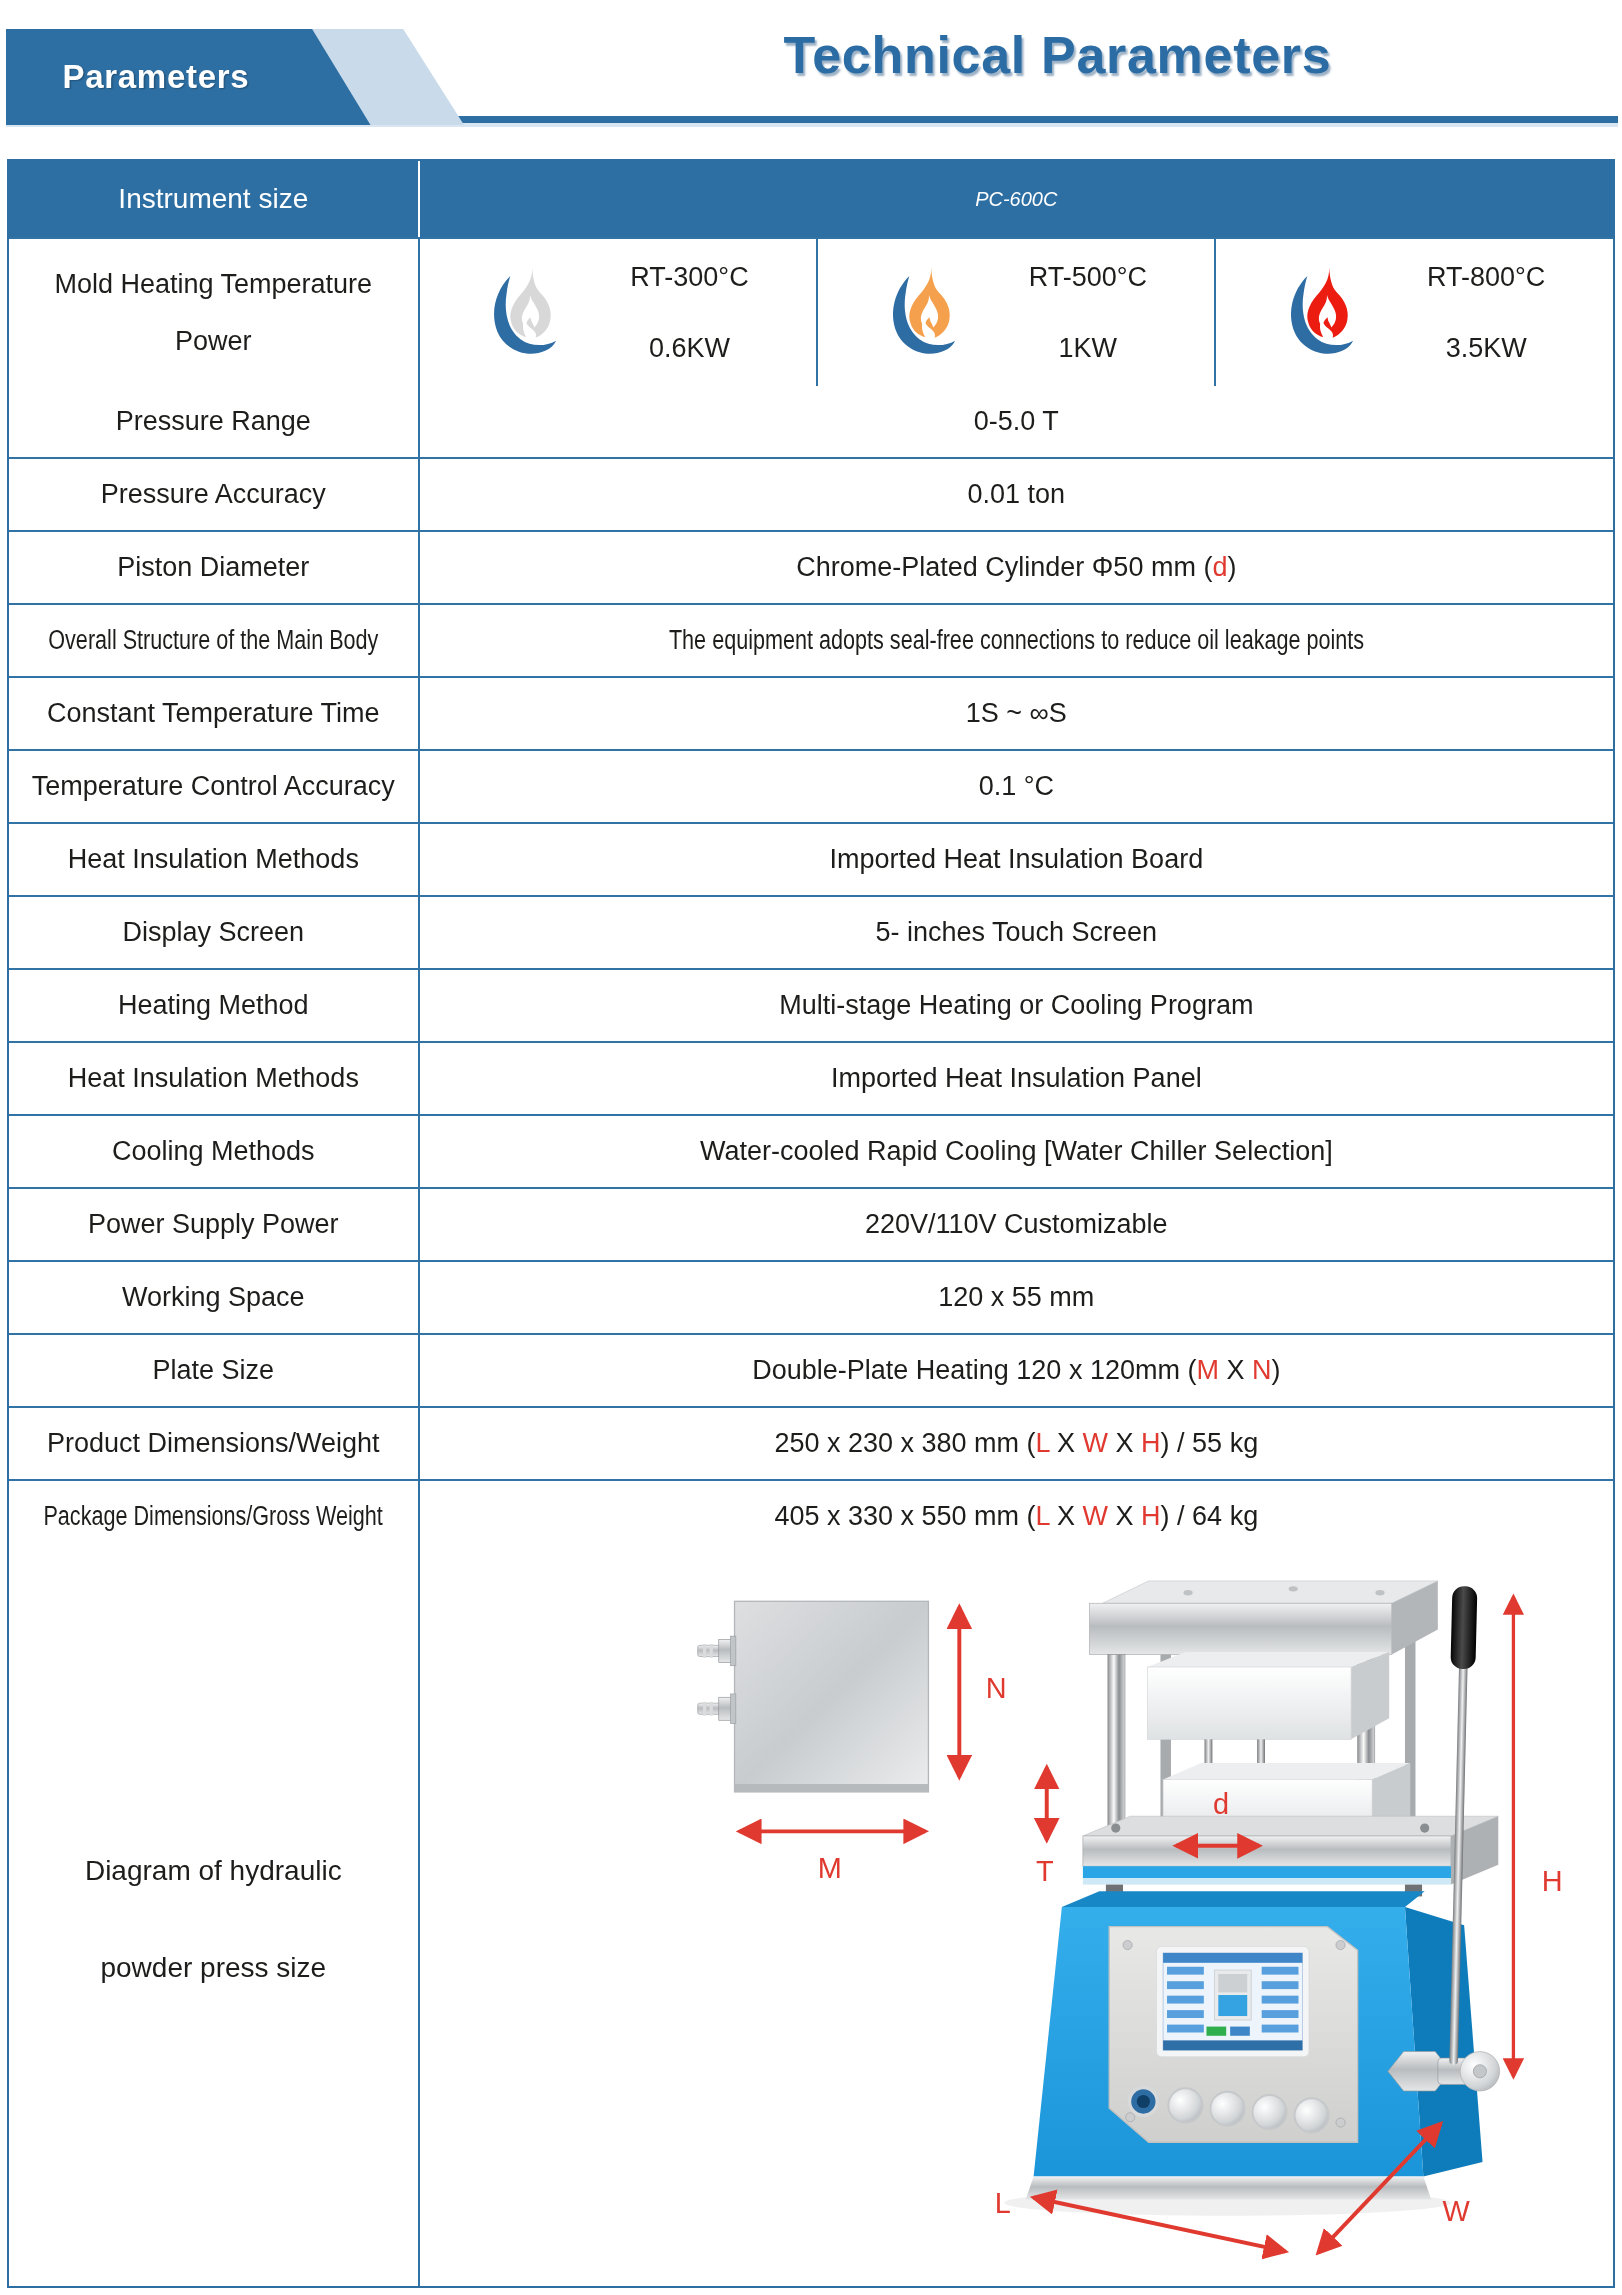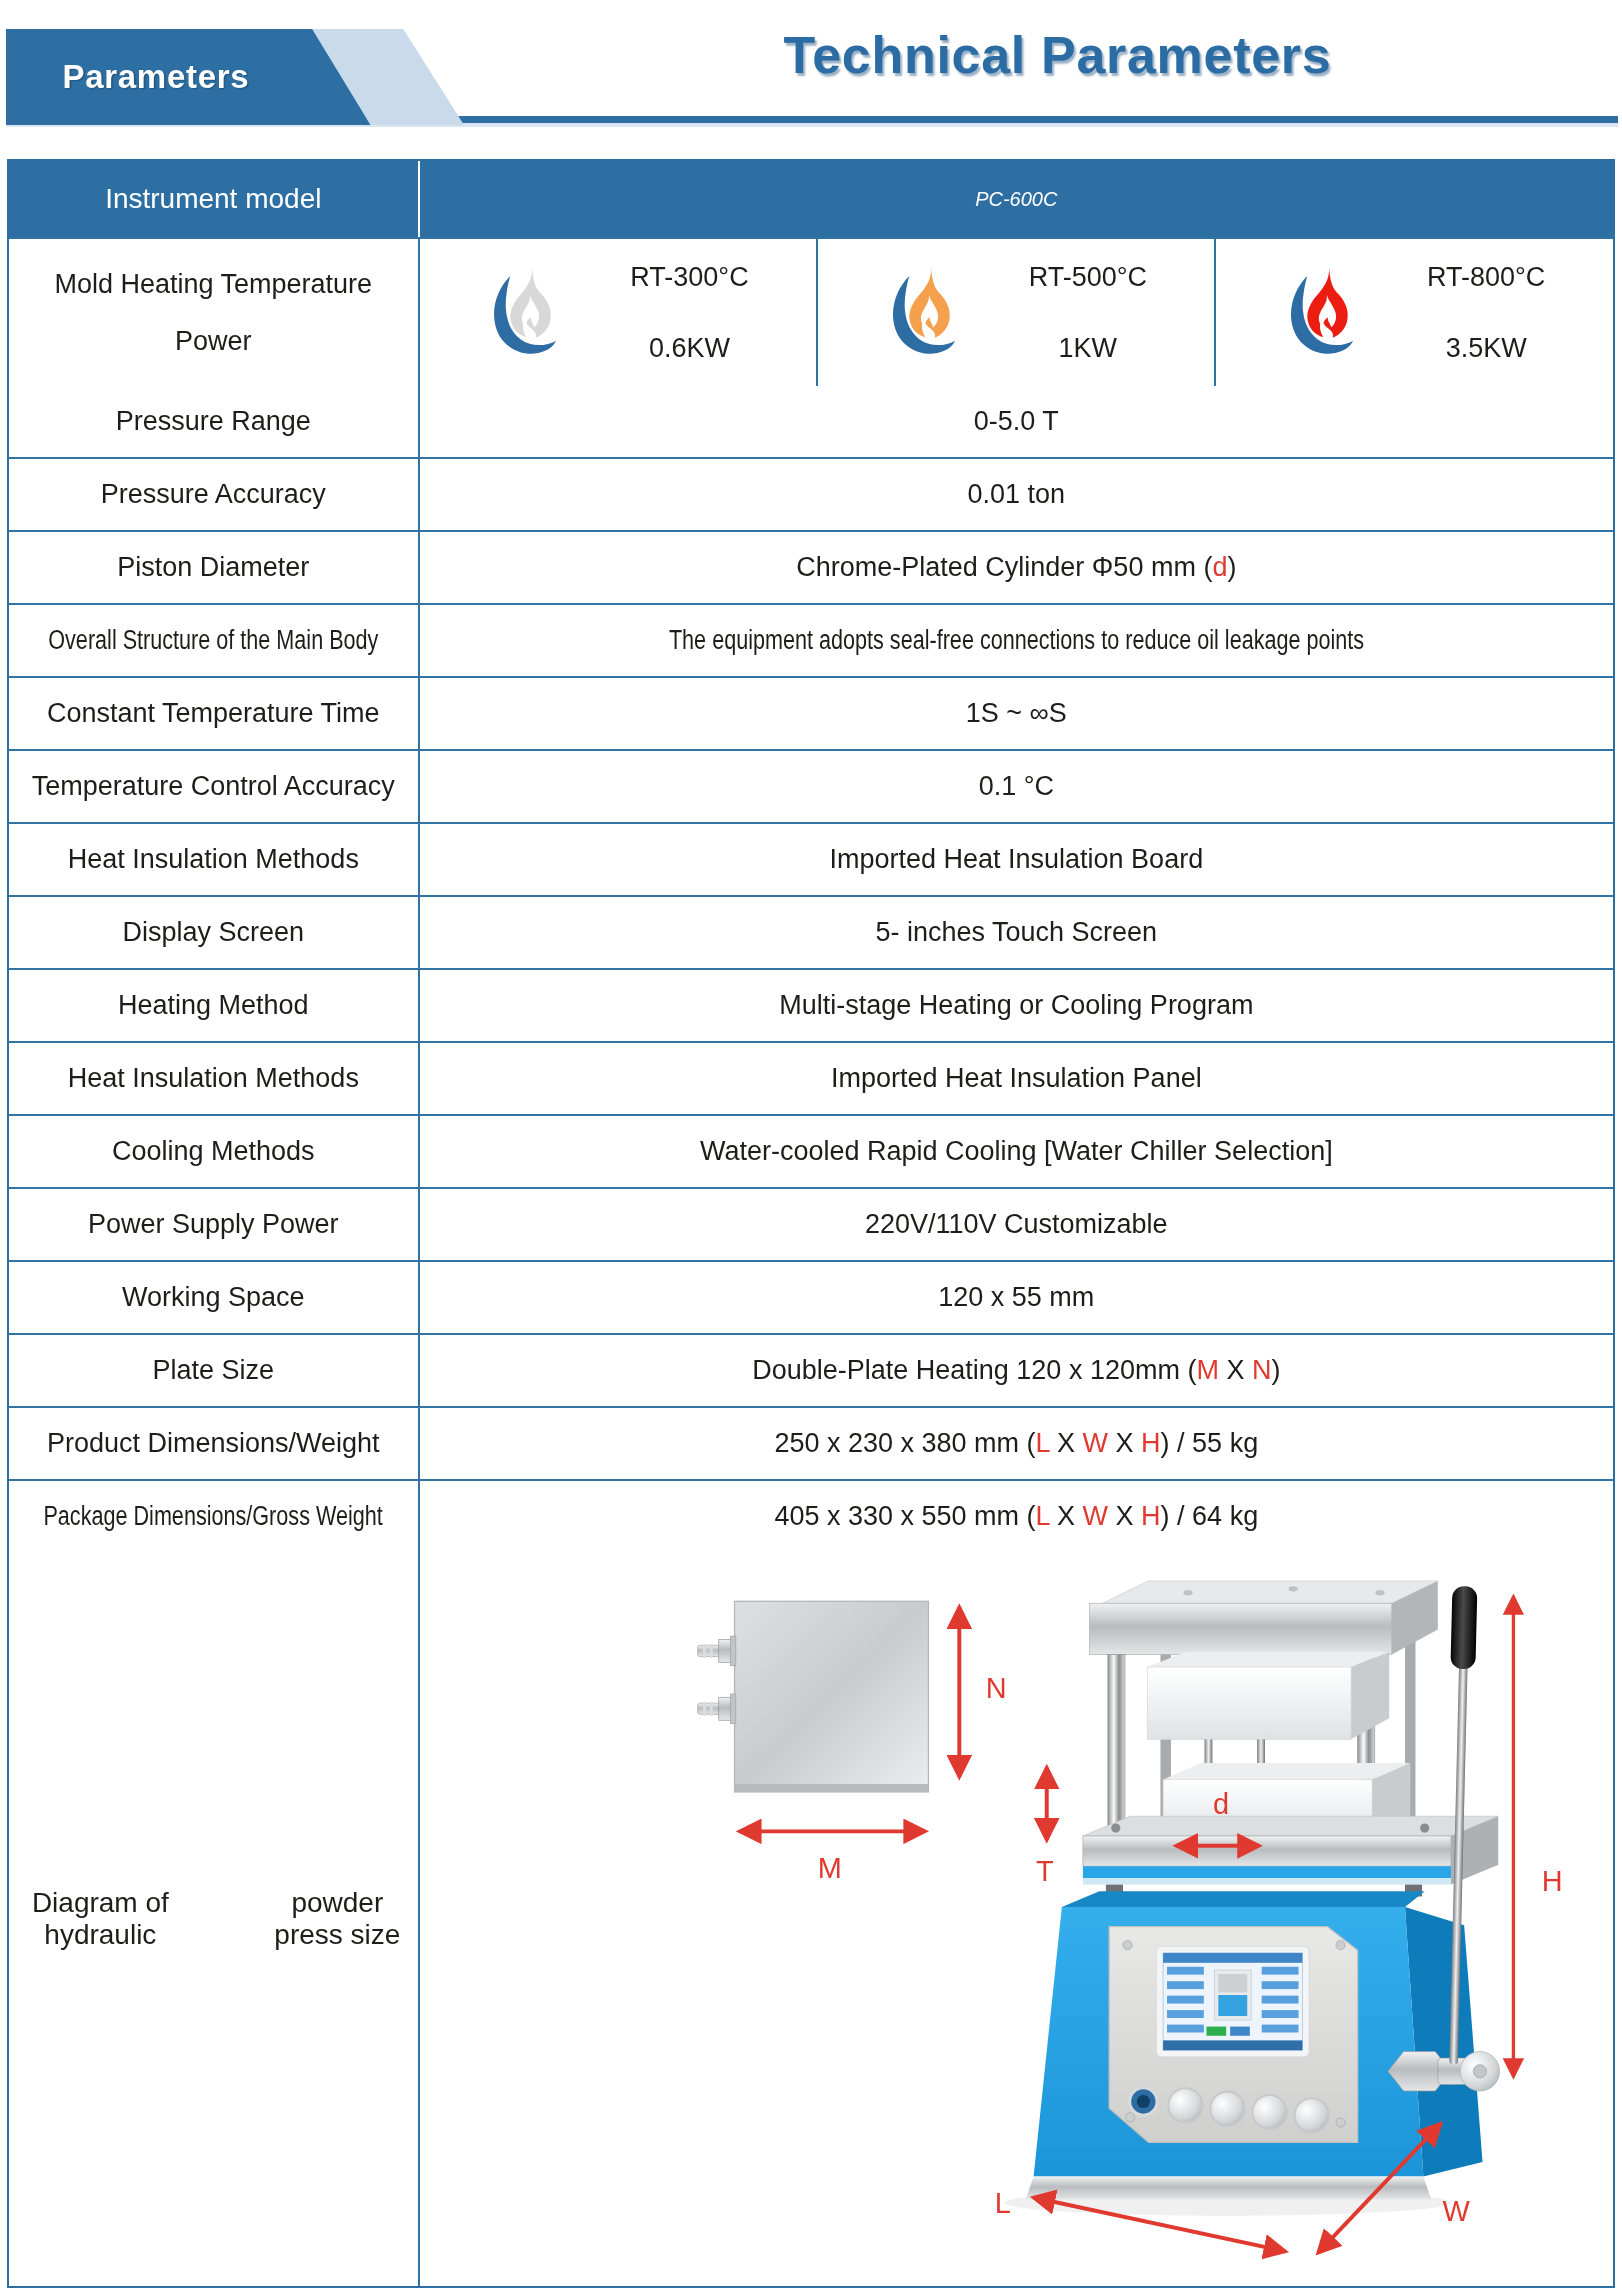--- a/index.html
+++ b/index.html
@@ -44,40 +44,40 @@
   .mold-values { flex:1; display:flex; }
   .opt { flex:1; display:flex; align-items:center; justify-content:center; gap:15px; }
   .opt + .opt { border-left:2px solid #3273a6; }
   .opt-icon { width:80px; height:100px; flex:none; }
   .opt-texts { display:flex; flex-direction:column; justify-content:space-between;
     height:102px; padding:6.8px 0; text-align:center; color:#1d1d1b; font-size:27px;margin-left:48px; }
 
   .row-body { height:71px; }
 
   .row-diagram { flex:1; }
-  .diagram-label-cell { gap:65px; font-size:28px; }
+  .diagram-label-cell { flex-direction:column; gap:65px; font-size:28px; }
   .diagram-cell { position:relative; padding:0; }
   .diagram-cell svg { position:absolute; inset:0; width:100%; height:100%; }
 </style>
 </head>
 <body>
 
 <div class="page">
 
   <div class="hdr-rule"></div>
   <div class="banner-accent"></div>
   <div class="banner">
     <span>Parameters</span>
   </div>
   <div class="title">Technical Parameters</div>
 
   <div class="spec-table">
 
     <div class="srow row-header">
-      <div class="cell-label">Instrument model</div>
+      <div class="cell-label">Instrument size</div>
       <div class="cell-value">PC-600C</div>
     </div>
 
     <div class="srow row-mold">
       <div class="cell-label">
         <span>Mold Heating Temperature</span>
         <span>Power</span>
       </div>
       <div class="mold-values" id="mold-options">
   <div class="opt" style="color: rgb(216, 216, 216);">

